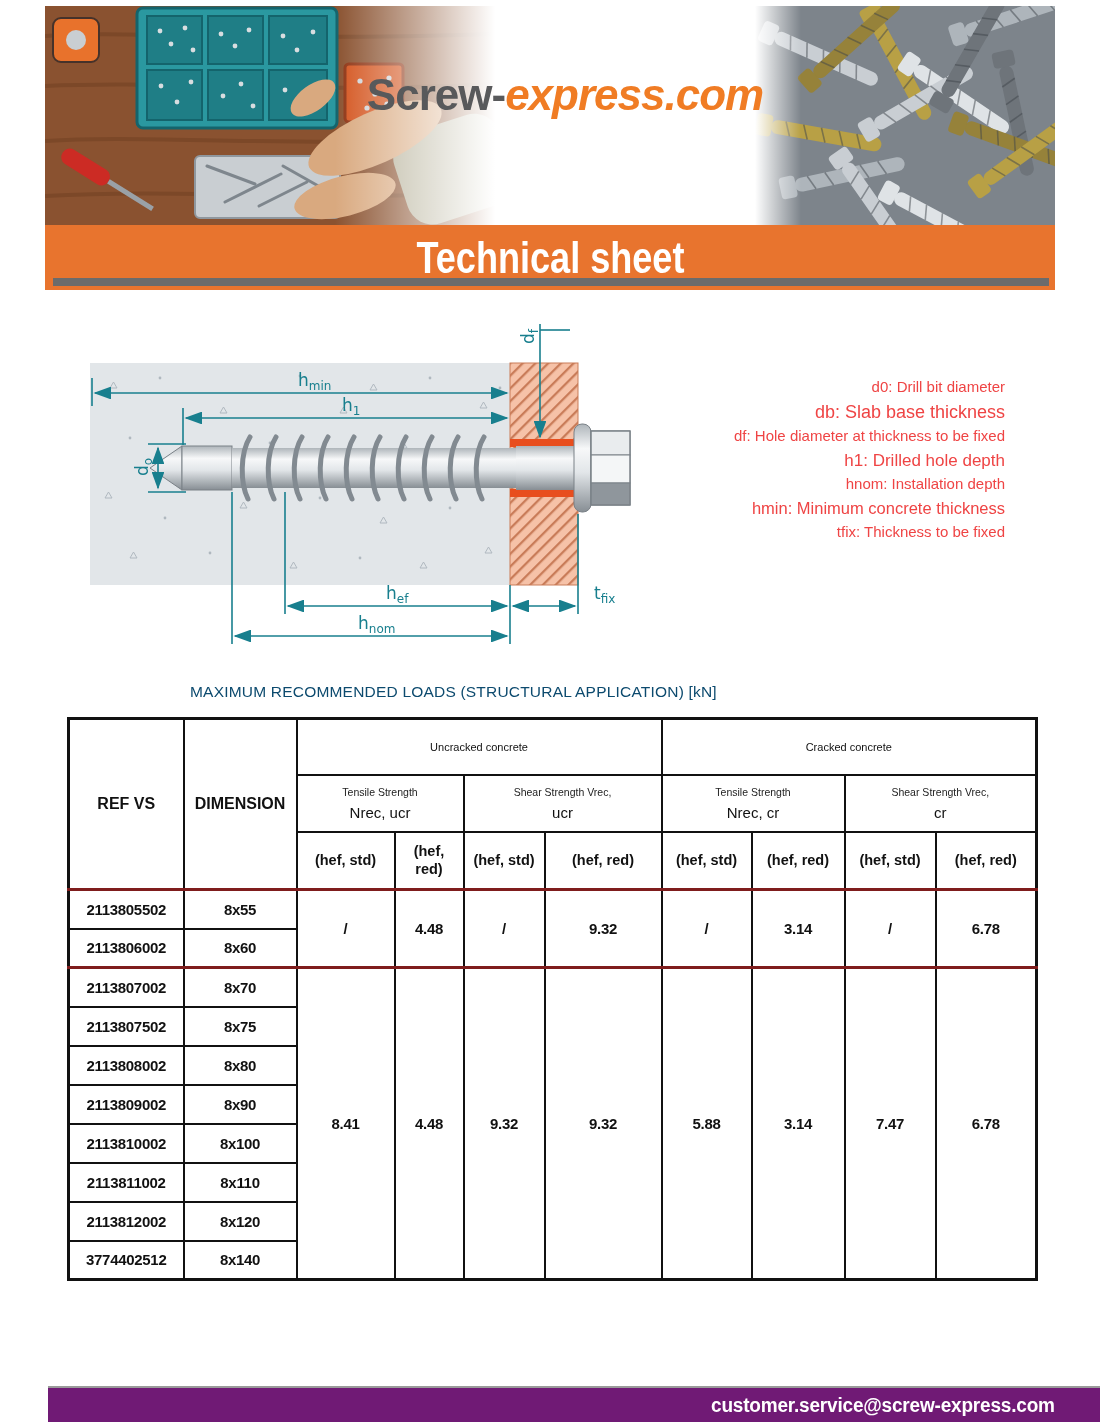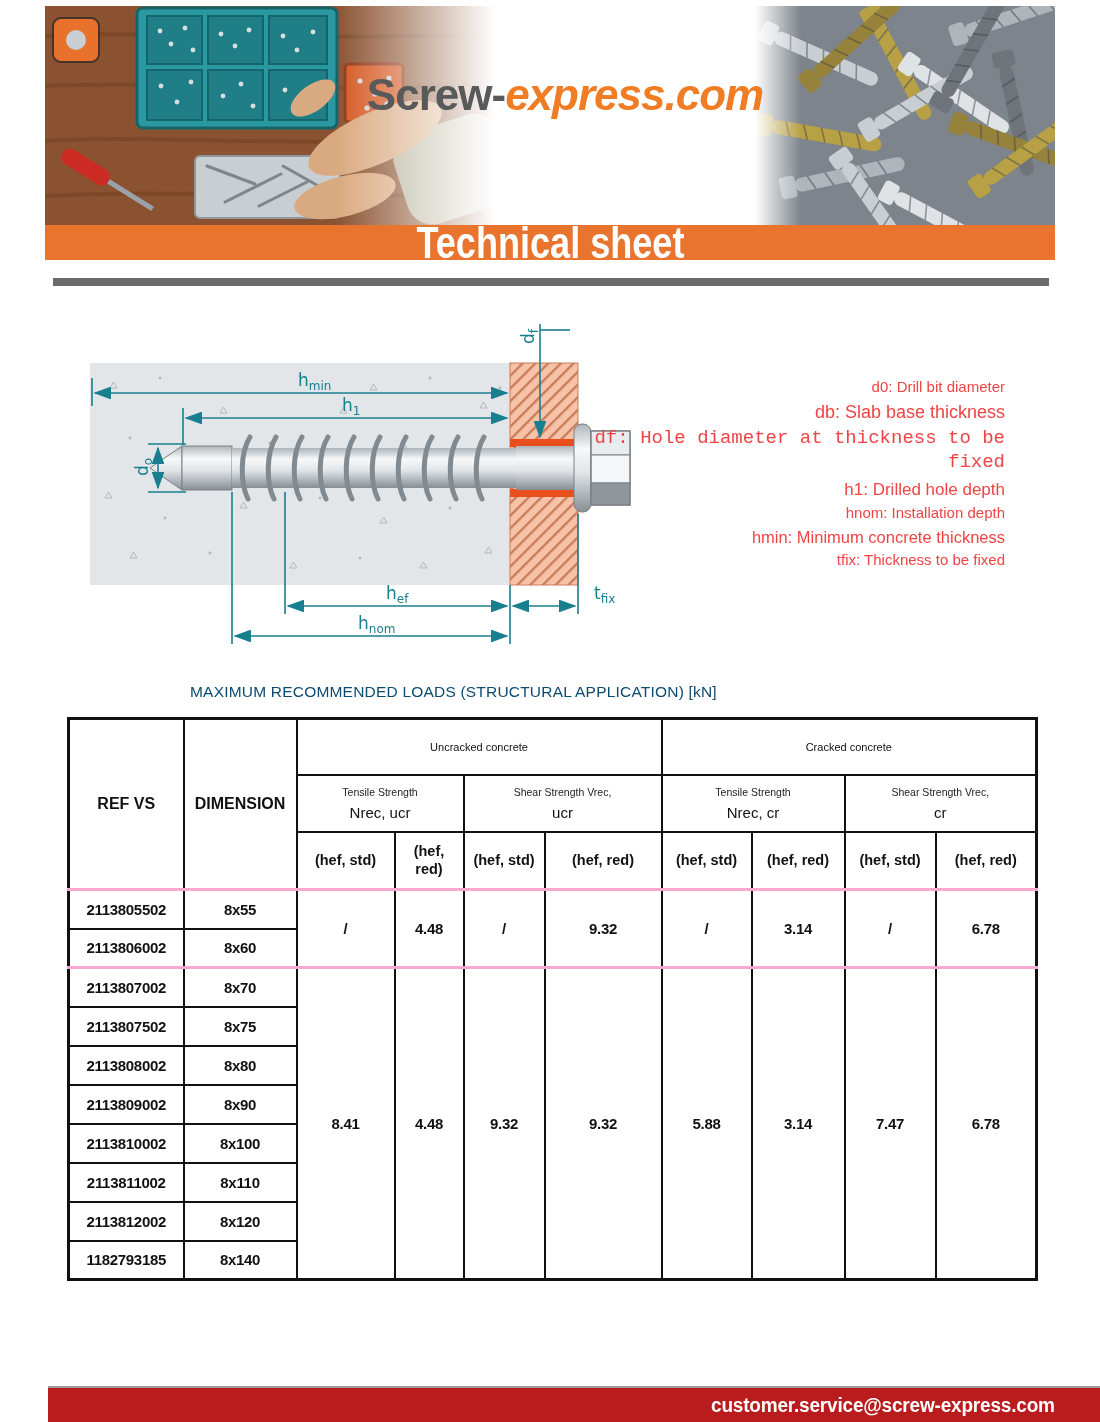--- a/index.html
+++ b/index.html
@@ -9,57 +9,57 @@
   
   .photo { position:absolute; top:6px; height:219px; overflow:hidden; }
   .photo-left  { left:45px;  width:450px; }
   .photo-right { left:755px; width:300px; }
   .logo-wrap { position:absolute; top:70px; left:365px; width:390px; height:90px;
                display:flex; justify-content:center; gap:10px; }
   .logo-text { font-size:44px; font-weight:bold; letter-spacing:-1px; white-space:nowrap; }
   .logo-text .dark   { color:#58595b; }
   .logo-text .orange { color:#f07c24; font-style:italic; }
 
-  .banner { position:absolute; left:45px; top:225px; width:1010px; height:35px;
+  .banner { position:absolute; left:45px; top:225px; width:1010px; height:65px;
             background:#e8742e; display:flex; align-items:center; justify-content:center; }
   .banner span { color:#ffffff; font-weight:bold; font-size:44px; letter-spacing:0px;
                  transform:scaleX(.82); display:inline-block; }
   .banner-shadow { position:absolute; left:53px; top:278px; width:996px; height:8px; background:#6b6b6b; }
 
   
   .diagram { position:absolute; left:70px; top:318px; }
   .legend { position:absolute; right:95px; top:378px; width:420px; text-align:right; color:#ef4444; }
   .legend div { margin-bottom:4px; line-height:1.25; }
   .leg-s  { font-size:15px; }
   .leg-m  { font-size:16.5px; }
   .leg-l  { font-size:18px; }
-  .leg-xl { font-size:19px;font-family:Liberation Mono, monospace; }
+  .leg-xl { font-size:15px; }
   .leg-l2 { font-size:17px; }
 
   
   .tbl-title { position:absolute; left:190px; top:683px; font-size:15.5px; color:#0c4a6e;
                letter-spacing:.2px; font-weight:500; }
   table.loads { position:absolute; left:67px; top:717px; width:968px;
                 border-collapse:collapse; table-layout:fixed;
                 border:3px solid #111; color:#111; }
   table.loads td { border:2px solid #111; text-align:center; vertical-align:middle;
                    padding:1px 3px; overflow:hidden; }
   tr.h1row { height:56px; } tr.h2row { height:57px; } tr.h3row { height:58px; }
   tr.drow  { height:39px; }
   .refhead { font-weight:bold; font-size:16px; }
   .gconc   { font-size:11px;border-radius:17px; }
   .sline1  { font-size:10.5px; color:#222; }
   .sline2  { font-size:15px; margin-top:6px; }
   .subh    { font-weight:bold; font-size:14.5px; line-height:1.25; }
   .dcell   { font-weight:bold; font-size:15px; letter-spacing:-.3px; }
-  tr.gsep td { border-top:3px solid #f9a8d4; }
+  tr.gsep td { border-top:3px solid #7f1d1d; }
 
   
   .footer { position:absolute; left:48px; top:1386px; width:1052px; height:36px;
-            background:#b91c1c; border-top:2px solid #9a9a9a;
+            background:#701a75; border-top:2px solid #9a9a9a;
             display:flex; align-items:center; justify-content:flex-end; padding-right:36px; }
   .footer span { color:#fff; font-weight:bold; font-size:20px; letter-spacing:-.2px;
                  transform:scaleX(.95); display:inline-block; }
 </style>
 </head>
 <body>
 
 <div class="page">
 
   <div class="photo photo-left">
@@ -419,21 +419,21 @@
     </tr>
     <tr class="drow">
       <td class="dcell">2113811002</td>
       <td class="dcell">8x110</td>
     </tr>
     <tr class="drow">
       <td class="dcell">2113812002</td>
       <td class="dcell">8x120</td>
     </tr>
     <tr class="drow">
-      <td class="dcell">1182793185</td>
+      <td class="dcell">3774402512</td>
       <td class="dcell">8x140</td>
     </tr>
   </tbody>
     </table>
 
   <div class="footer">
     <span>customer.service@screw-express.com</span>
   </div>
 
 </div>

